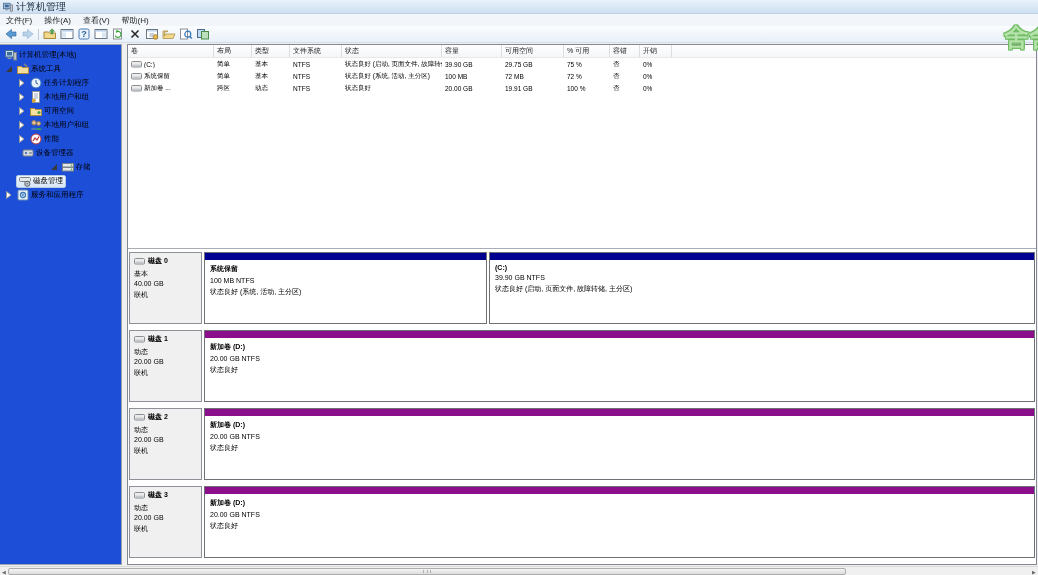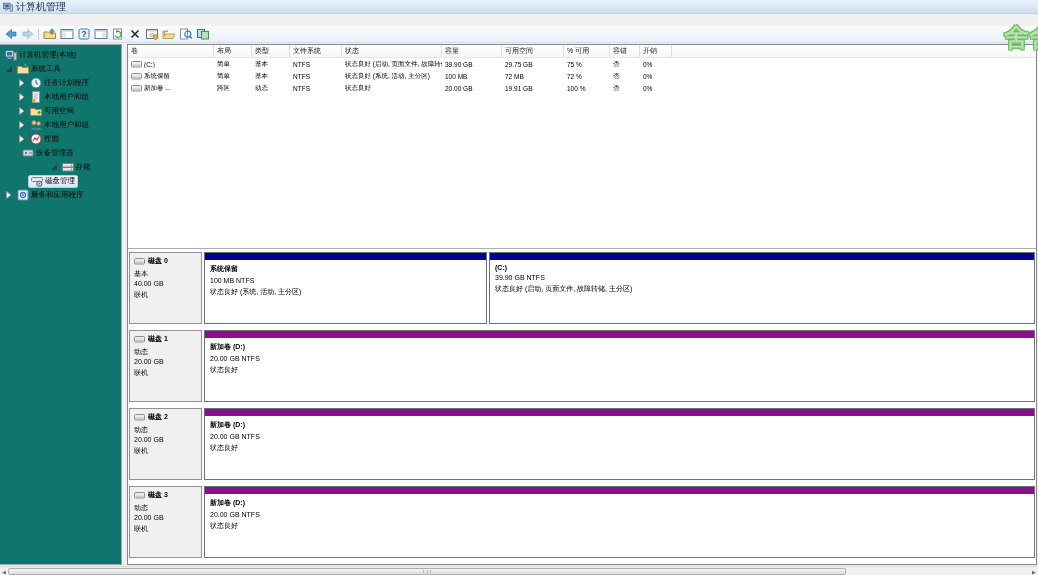--- a/index.html
+++ b/index.html
@@ -25,21 +25,21 @@
   .tbtn { width:17px; height:15px; display:flex; align-items:center; justify-content:center; }
   .tsep { width:1px; height:11px; background:#C2CBD6; margin:0 2px; }
 
   
   .watermark { position:absolute; top:21px; right:0; z-index:50; font-size:25px; font-weight:bold;
     color:#B5E3AB; text-shadow:0 0 1px #56A44B, 1px 1px 0 #6FBE62, -1px -1px 0 #6FBE62,
     1px -1px 0 #6FBE62, -1px 1px 0 #6FBE62; white-space:nowrap; pointer-events:none; }
   .wfrag { display:inline-block; width:9px; overflow:hidden; vertical-align:top; }
 
   
-  .tree { position:absolute; top:44px; left:0; width:122px; bottom:10px; background:#0f766e;
+  .tree { position:absolute; top:44px; left:0; width:122px; bottom:10px; background:#1d4ed8;
     border:1px solid #9BA3AC; border-left:none; padding-top:3px; overflow:hidden; font-size:7.5px; }
   .trow { height:14px; display:flex; align-items:center; white-space:nowrap; cursor:default; }
   .texp { width:12px; display:flex; align-items:center; justify-content:center; flex:none; }
   .thl { display:flex; align-items:center; gap:2px; padding:0 2px; height:13px; border-radius:2px; }
   .hlsel { background:linear-gradient(#F1F6FC,#D7E6F6); border:1px solid #B5CCE2; }
   .ticon { flex:none; display:flex; }
 
   .main { position:absolute; top:44px; left:127px; right:1px; bottom:10px; background:#FFF;
     border:1px solid #828790; overflow:hidden; }
 
@@ -90,20 +90,26 @@
         <svg width="10" height="10" viewBox="0 0 12 12">
           <rect x="0.5" y="1.5" width="8" height="6.5" fill="#BFD9F2" stroke="#4A6B8C"></rect>
           <rect x="2" y="3" width="5" height="3.5" fill="#3E6D9E"></rect>
           <rect x="8.8" y="3.5" width="2.6" height="7.5" fill="#C8CDD2" stroke="#7A8289"></rect>
           <rect x="2.5" y="8.6" width="4" height="1.4" fill="#8A9BAD"></rect>
         </svg>
       </span>
     <span>计算机管理</span>
   </div>
 
+  <div class="menubar" id="menubar">
+      <span class="mitem">文件(F)</span>
+      <span class="mitem">操作(A)</span>
+      <span class="mitem">查看(V)</span>
+      <span class="mitem">帮助(H)</span>
+    </div>
 
   <div class="toolbar" id="toolbar">
       <span class="tbtn">
         <svg width="14" height="12">
           <path d="M7.5 1.5 L2 6 L7.5 10.5 L7.5 8 L12 8 L12 4 L7.5 4 Z" fill="#5A9BD4" stroke="#2B5E93" stroke-width="0.6"></path>
         </svg>
       </span>
       <span class="tbtn">
         <svg width="14" height="12">
           <path d="M6.5 1.5 L12 6 L6.5 10.5 L6.5 8 L2 8 L2 4 L6.5 4 Z" fill="#B8D2EA" stroke="#8FB0CE" stroke-width="0.6"></path>
@@ -317,21 +323,21 @@
             <svg width="12" height="12">
               <rect x="0.5" y="2.5" width="11" height="3.5" fill="#E5E8EB" stroke="#7A8289"></rect>
               <rect x="0.5" y="6.5" width="11" height="3.5" fill="#E5E8EB" stroke="#7A8289"></rect>
               <circle cx="9.5" cy="4.2" r="0.8" fill="#4DAE4D"></circle>
               <circle cx="9.5" cy="8.2" r="0.8" fill="#4DAE4D"></circle>
             </svg>
           </span>
           <span class="tlabel">存储</span>
         </span>
       </div>
-      <div class="trow" style="padding-left: 16px; font-family: Liberation Mono, monospace;">
+      <div class="trow" style="padding-left: 4px; font-family: Liberation Mono, monospace;">
         <span class="texp"></span>
         <span class="thl hlsel">
           <span class="ticon">
             <svg width="12" height="12">
               <rect x="0.5" y="2.5" width="11" height="4" rx="1" fill="#E5E8EB" stroke="#7A8289"></rect>
               <circle cx="8.3" cy="8.8" r="2.6" fill="#C8CDD2" stroke="#5A6268"></circle>
               <circle cx="8.3" cy="8.8" r="0.8" fill="#5A6268"></circle>
             </svg>
           </span>
           <span class="tlabel">磁盘管理</span>

